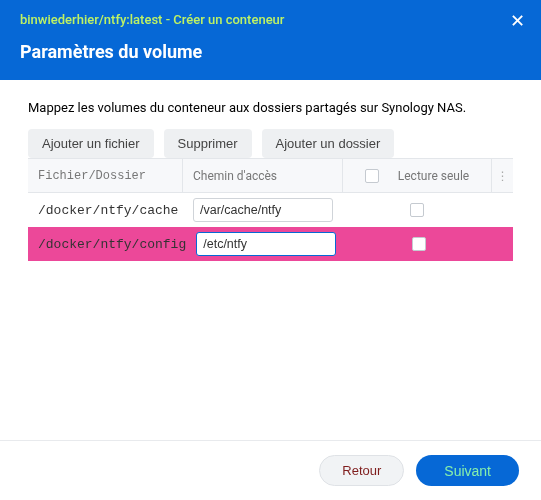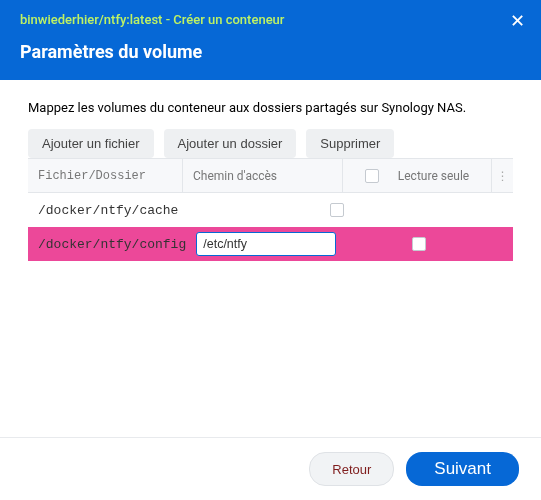--- a/index.html
+++ b/index.html
@@ -128,58 +128,61 @@
   padding: 7px 22px;
   font-size: 13px;
   color: #7f1d1d;
   cursor: pointer;
 }
 .btn-next {
   background: #0668d6;
   border: none;
   border-radius: 16px;
   padding: 7px 28px;
-  font-size: 17px;
-  color: #ffffff;
+  font-size: 14px;
+  color: #86efac;
   font-weight: 500;
   cursor: pointer;
 }
 </style>
 </head>
 <body>
 
 <div class="modal">
   <div class="header">
     <div class="header-title">binwiederhier/ntfy:latest - Créer un conteneur</div>
     <div class="header-sub">Paramètres du volume</div>
     <div class="close-btn">✕</div>
   </div>
 
   <div class="content">
     <div class="desc">Mappez les volumes du conteneur aux dossiers partagés sur Synology NAS.</div>
 
     <div class="toolbar">
       <button class="btn-gray">Ajouter un fichier</button>
+      <button class="btn-gray">Supprimer</button>
       <button class="btn-gray">Ajouter un dossier</button>
-      <button class="btn-gray">Supprimer</button>
     </div>
 
     <div class="table">
       <div class="thead">
         <div class="col-file">Fichier/Dossier</div>
         <div class="col-path">Chemin d'accès</div>
         <div class="col-ro">
           <span class="chk"></span>
           <span>Lecture seule</span>
         </div>
         <div class="col-menu">⋮</div>
       </div>
 
       <div class="trow">
         <div class="col-file">/docker/ntfy/cache</div>
+        <div class="col-path">
+          <input class="path-input" value="/var/cache/ntfy" style="">
+        </div>
         <div class="col-ro">
           <span class="chk"></span>
         </div>
         <div class="col-menu"></div>
       </div>
 
       <div class="trow selected">
         <div class="col-file">/docker/ntfy/config</div>
         <div class="col-path">
           <input class="path-input focused" value="/etc/ntfy" style="">

